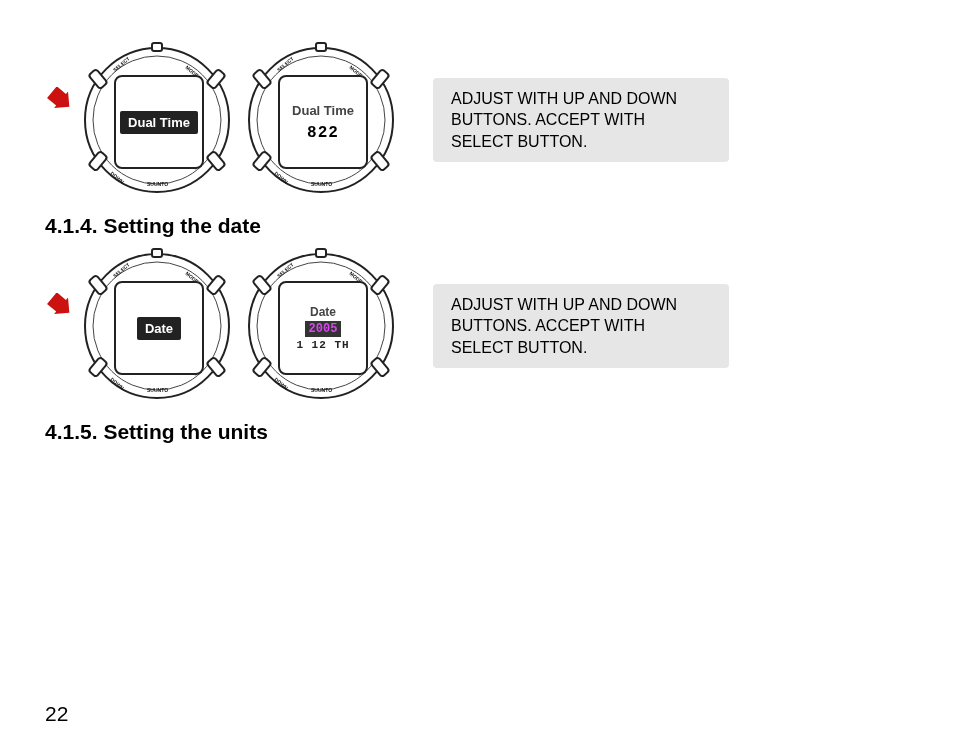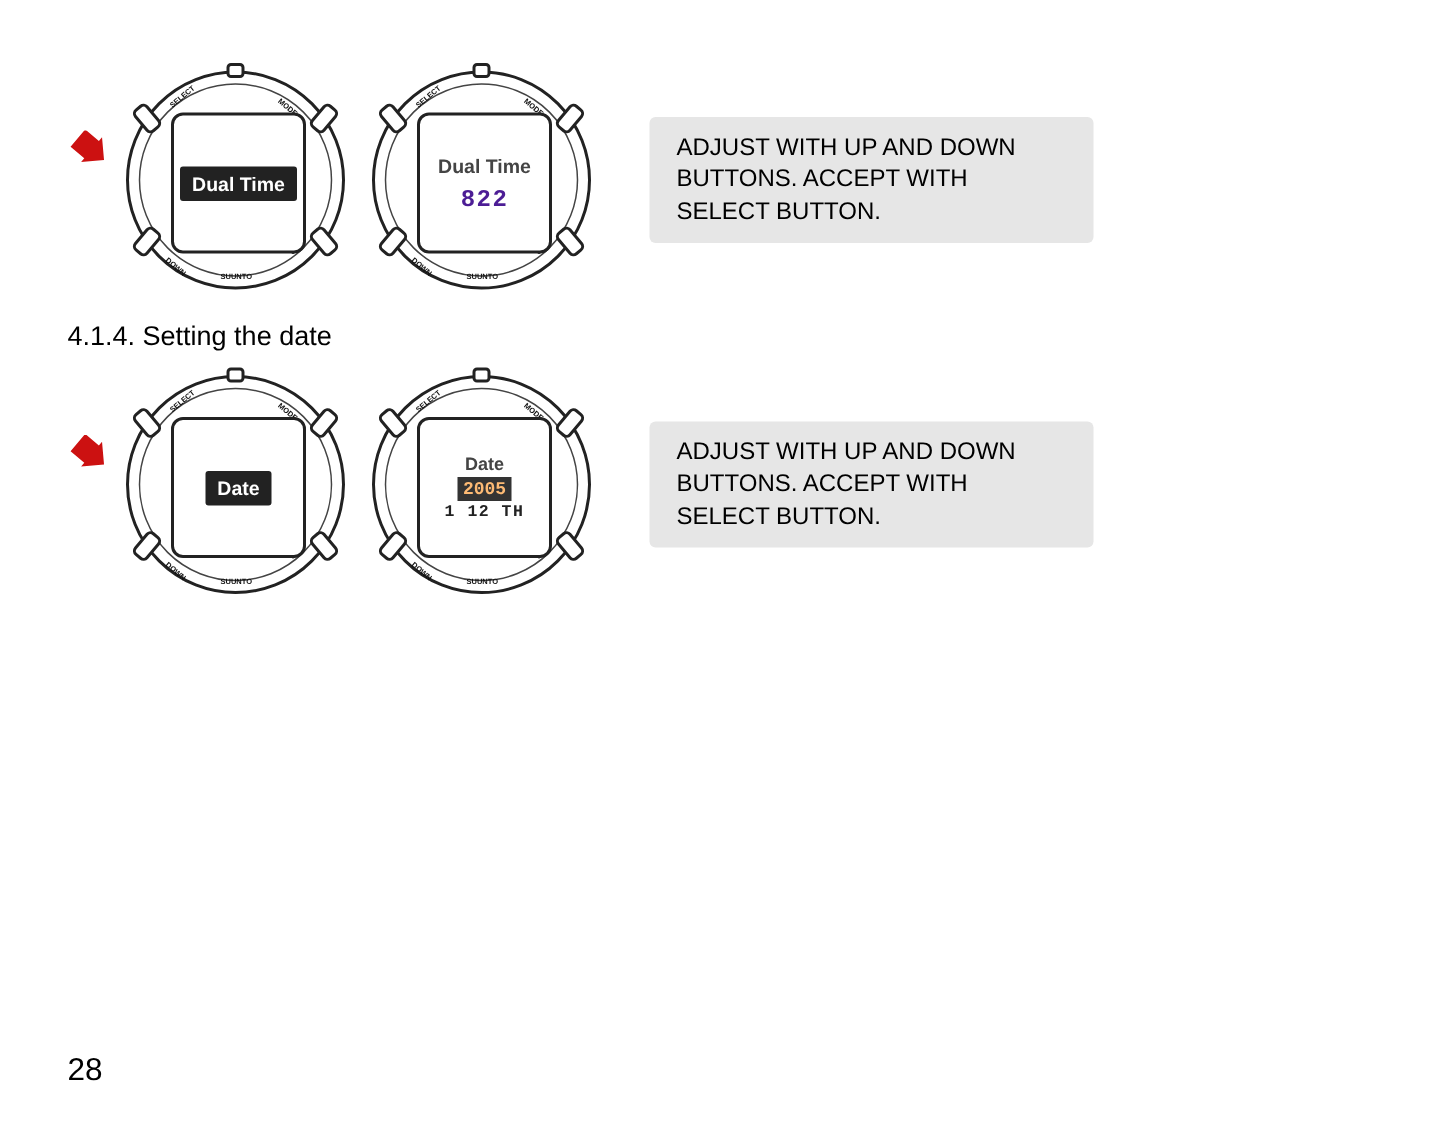--- a/index.html
+++ b/index.html
@@ -5,25 +5,25 @@
   html,body{margin:0;padding:0;background:#fff;font-family:Arial,Helvetica,sans-serif;color:#000;}
   .page{width:954px;height:756px;position:relative;box-sizing:border-box;padding:40px 45px 0 45px;}
   .row{display:flex;align-items:center;margin-bottom:12px;}
   .arrow{width:26px;height:26px;margin-right:6px;margin-top:-40px;}
   .arrow svg{display:block;}
   .watch{width:160px;height:160px;position:relative;margin-right:4px;}
   .watch svg{position:absolute;inset:0;}
   .screen{position:absolute;left:37px;top:35px;width:86px;height:90px;border:2px solid #222;border-radius:8px;background:#fff;display:flex;flex-direction:column;align-items:center;justify-content:center;}
   .screen .label-hl{background:#222;color:#fff;font-weight:bold;font-size:13px;padding:4px 8px;border-radius:2px;font-family:Arial,sans-serif;}
   .screen .label-plain{color:#444;font-weight:bold;font-size:13px;font-family:Arial,sans-serif;}
-  .screen .val{font-family:'Courier New',monospace;font-weight:bold;font-size:16px;color:#4c1d95;margin-top:6px;letter-spacing:1px;}
-  .screen .val-box{background:#333;color:#fdba74;font-family:'Courier New',monospace;font-weight:bold;font-size:12px;padding:1px 4px;margin-top:2px;}
+  .screen .val{font-family:'Courier New',monospace;font-weight:bold;font-size:16px;color:#000000;margin-top:6px;letter-spacing:1px;}
+  .screen .val-box{background:#333;color:#d946ef;font-family:'Courier New',monospace;font-weight:bold;font-size:12px;padding:1px 4px;margin-top:2px;}
   .screen .val-sub{font-family:'Courier New',monospace;font-weight:bold;font-size:11px;color:#222;margin-top:2px;letter-spacing:1px;text-align:right;}
   .callout{background:#e6e6e6;border-radius:4px;padding:10px 18px;font-size:16px;line-height:1.35;max-width:260px;margin-left:28px;font-family:'Segoe UI',Arial,sans-serif;}
-  .section-heading{font-weight:normal;font-size:18px;margin-top:14px;}
+  .section-heading{font-weight:bold;font-size:21px;margin-top:14px;}
   .body{font-size:21px;line-height:1.3;margin-top:2px;text-align:justify;}
   .pagenum{position:absolute;left:45px;bottom:30px;font-size:21px;}
   .btn-label{font-size:5px;fill:#111;font-weight:bold;font-family:Arial,sans-serif;}
 </style>
 </head>
 <body>
 
 <div class="page">
 
   <div class="row">
@@ -133,15 +133,16 @@
       <div class="screen">
         <span class="label-plain" style="font-size:12px;">Date</span>
         <span class="val-box">2005</span>
         <span class="val-sub">1 12 TH</span>
       </div>
     </div>
 
     <div class="callout">ADJUST WITH UP AND DOWN BUTTONS. ACCEPT WITH SELECT BUTTON.</div>
   </div>
 
+  <div class="section-heading">4.1.5. Setting the units</div>
 
-  <div class="pagenum">28</div>
+  <div class="pagenum">22</div>
 </div>
 
 </body></html>

